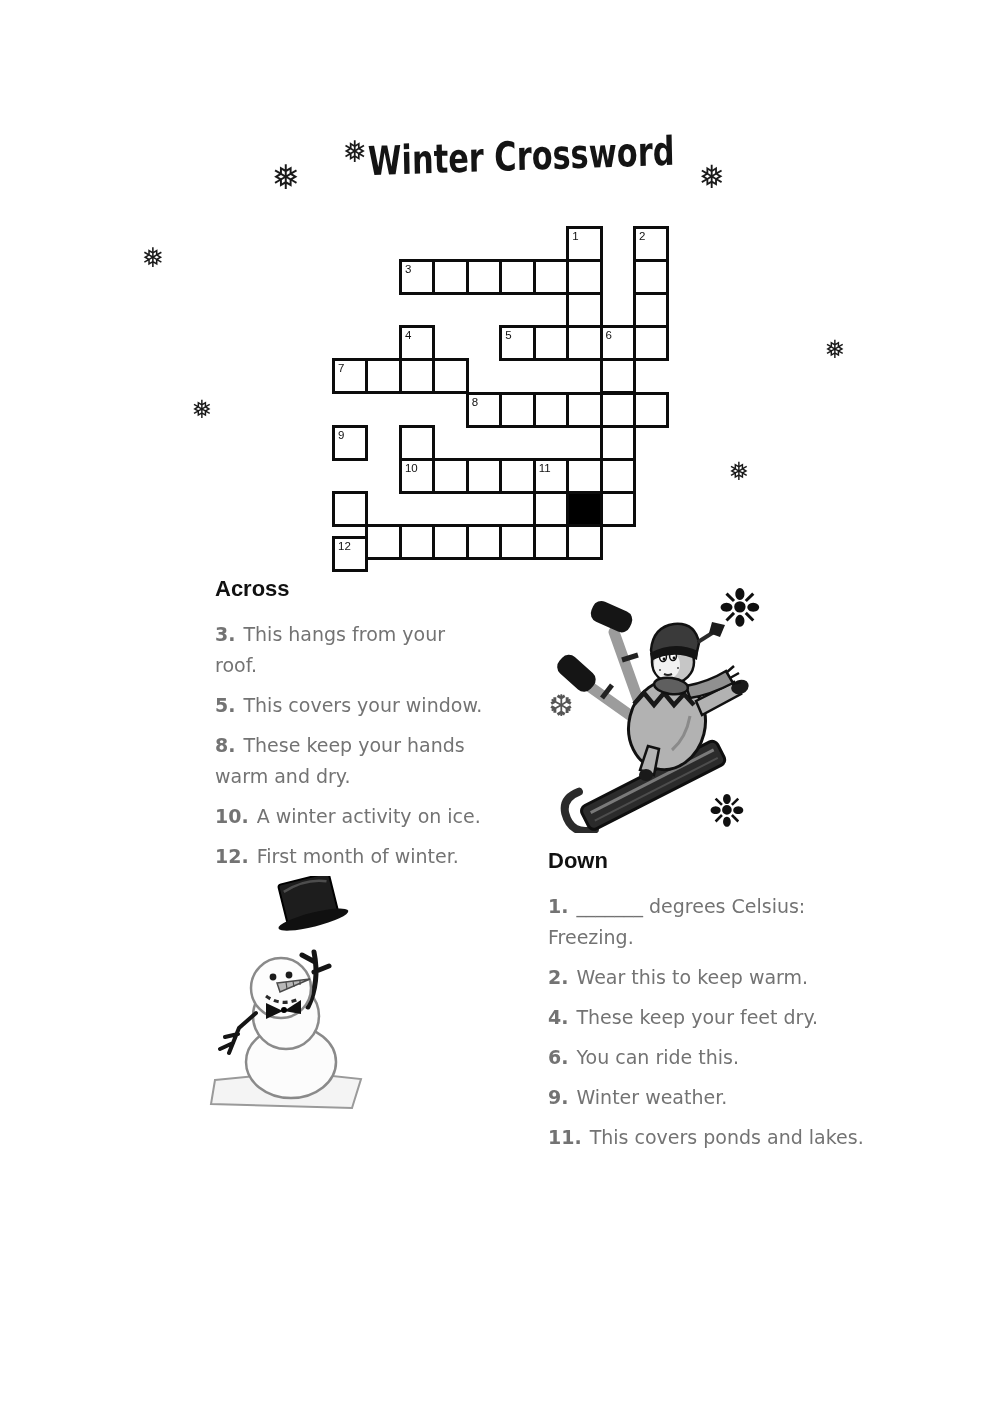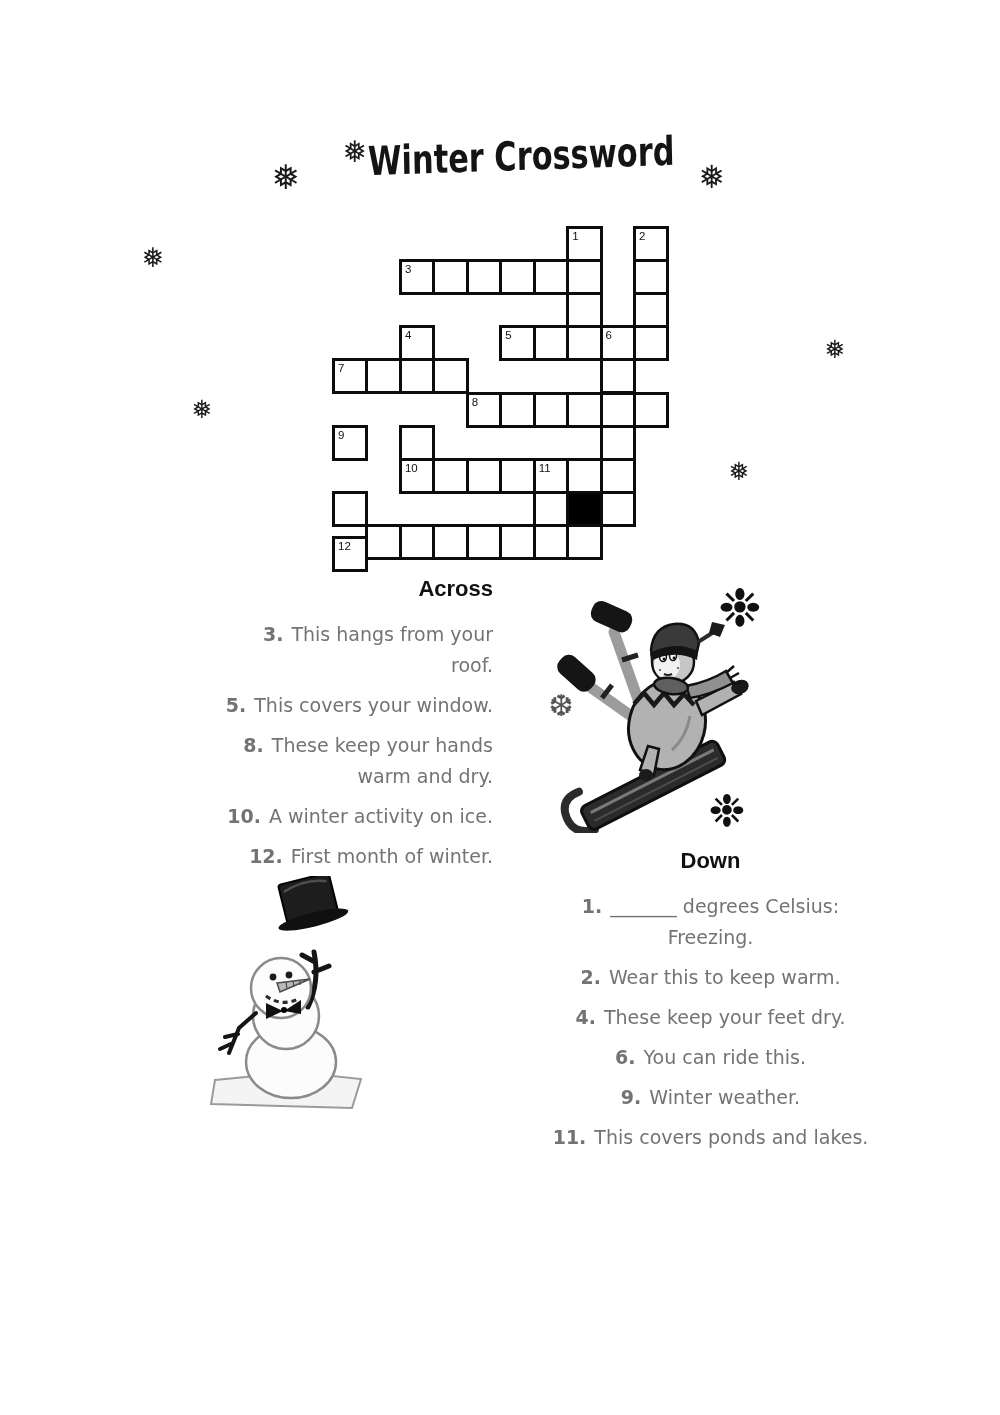--- a/index.html
+++ b/index.html
@@ -26,22 +26,22 @@
     position:absolute; top:0px; left:3px; font-size:11.5px; line-height:14px;
     font-family:"Liberation Sans", sans-serif; color:#111; font-weight:normal;
   }
   .clue-block { position:absolute; }
   .clue-heading {
     font-family:"Liberation Sans", sans-serif; font-weight:bold;
     font-size:22px; line-height:26px; color:#111; margin-bottom:17px;
   }
   .clue { font-size:19px; line-height:31px; margin-bottom:9px; color:#737373; }
   .clue b { font-weight:bold; margin-right:8px; }
-  .block-across { left:215px; top:576px; width:278px;text-align:right; }
-  .block-down   { left:548px; top:848px; width:325px;text-align:center; }
+  .block-across { left:215px; top:576px; width:278px; }
+  .block-down   { left:548px; top:848px; width:325px; }
   .snowflake {
     position:absolute; transform:translate(-50%,-50%);
     line-height:1; user-select:none;
   }
   .illu { position:absolute; }
 </style>
 </head>
 <body>
 
 <div class="page-title">Winter Crossword</div>

